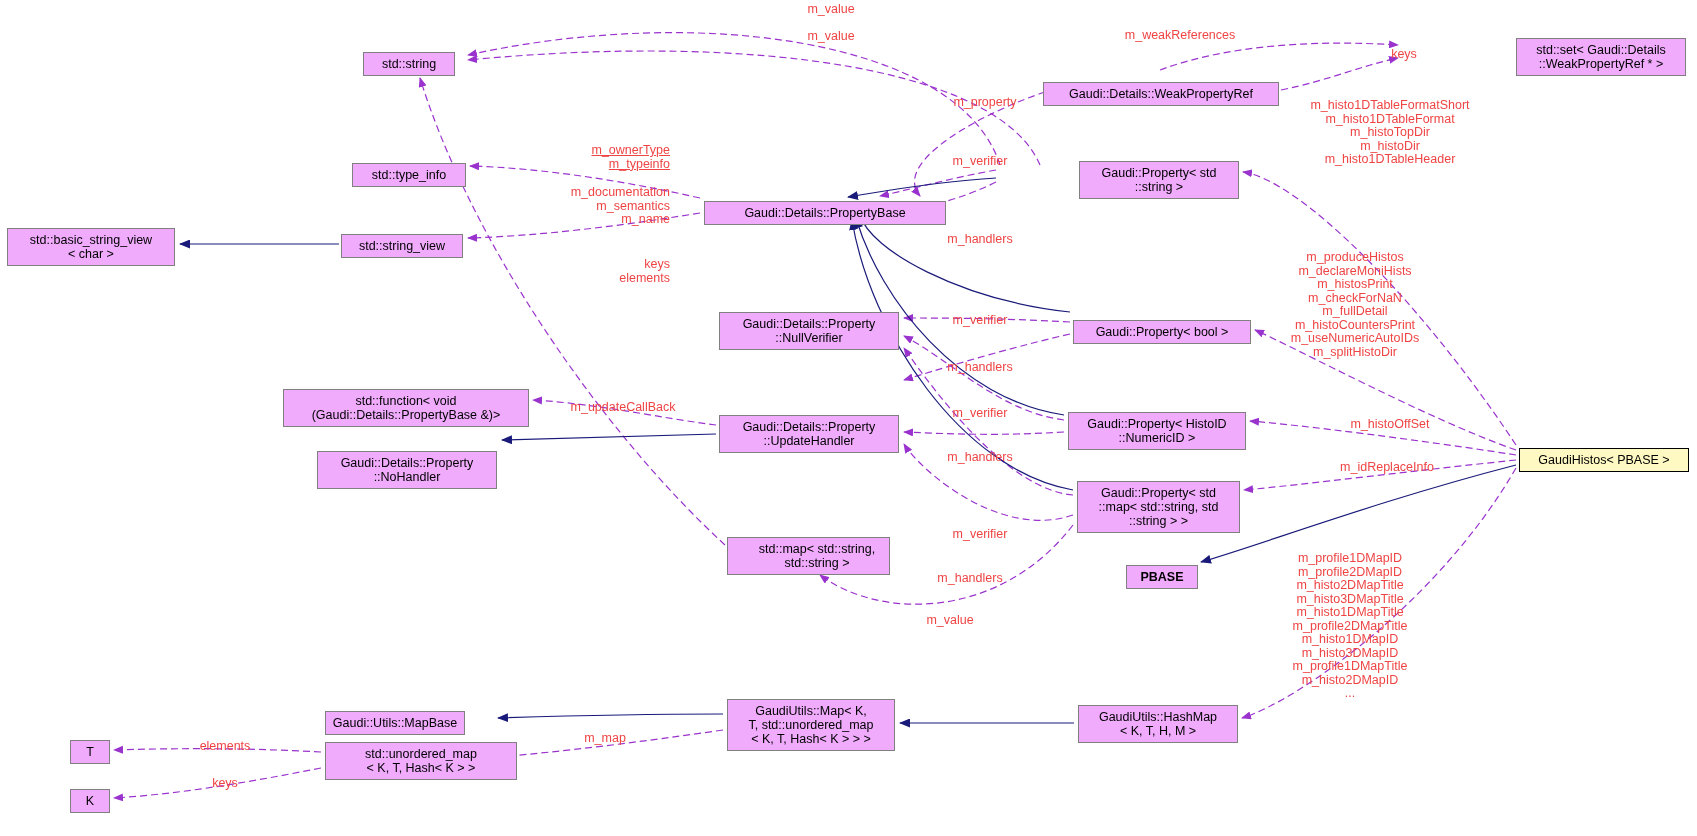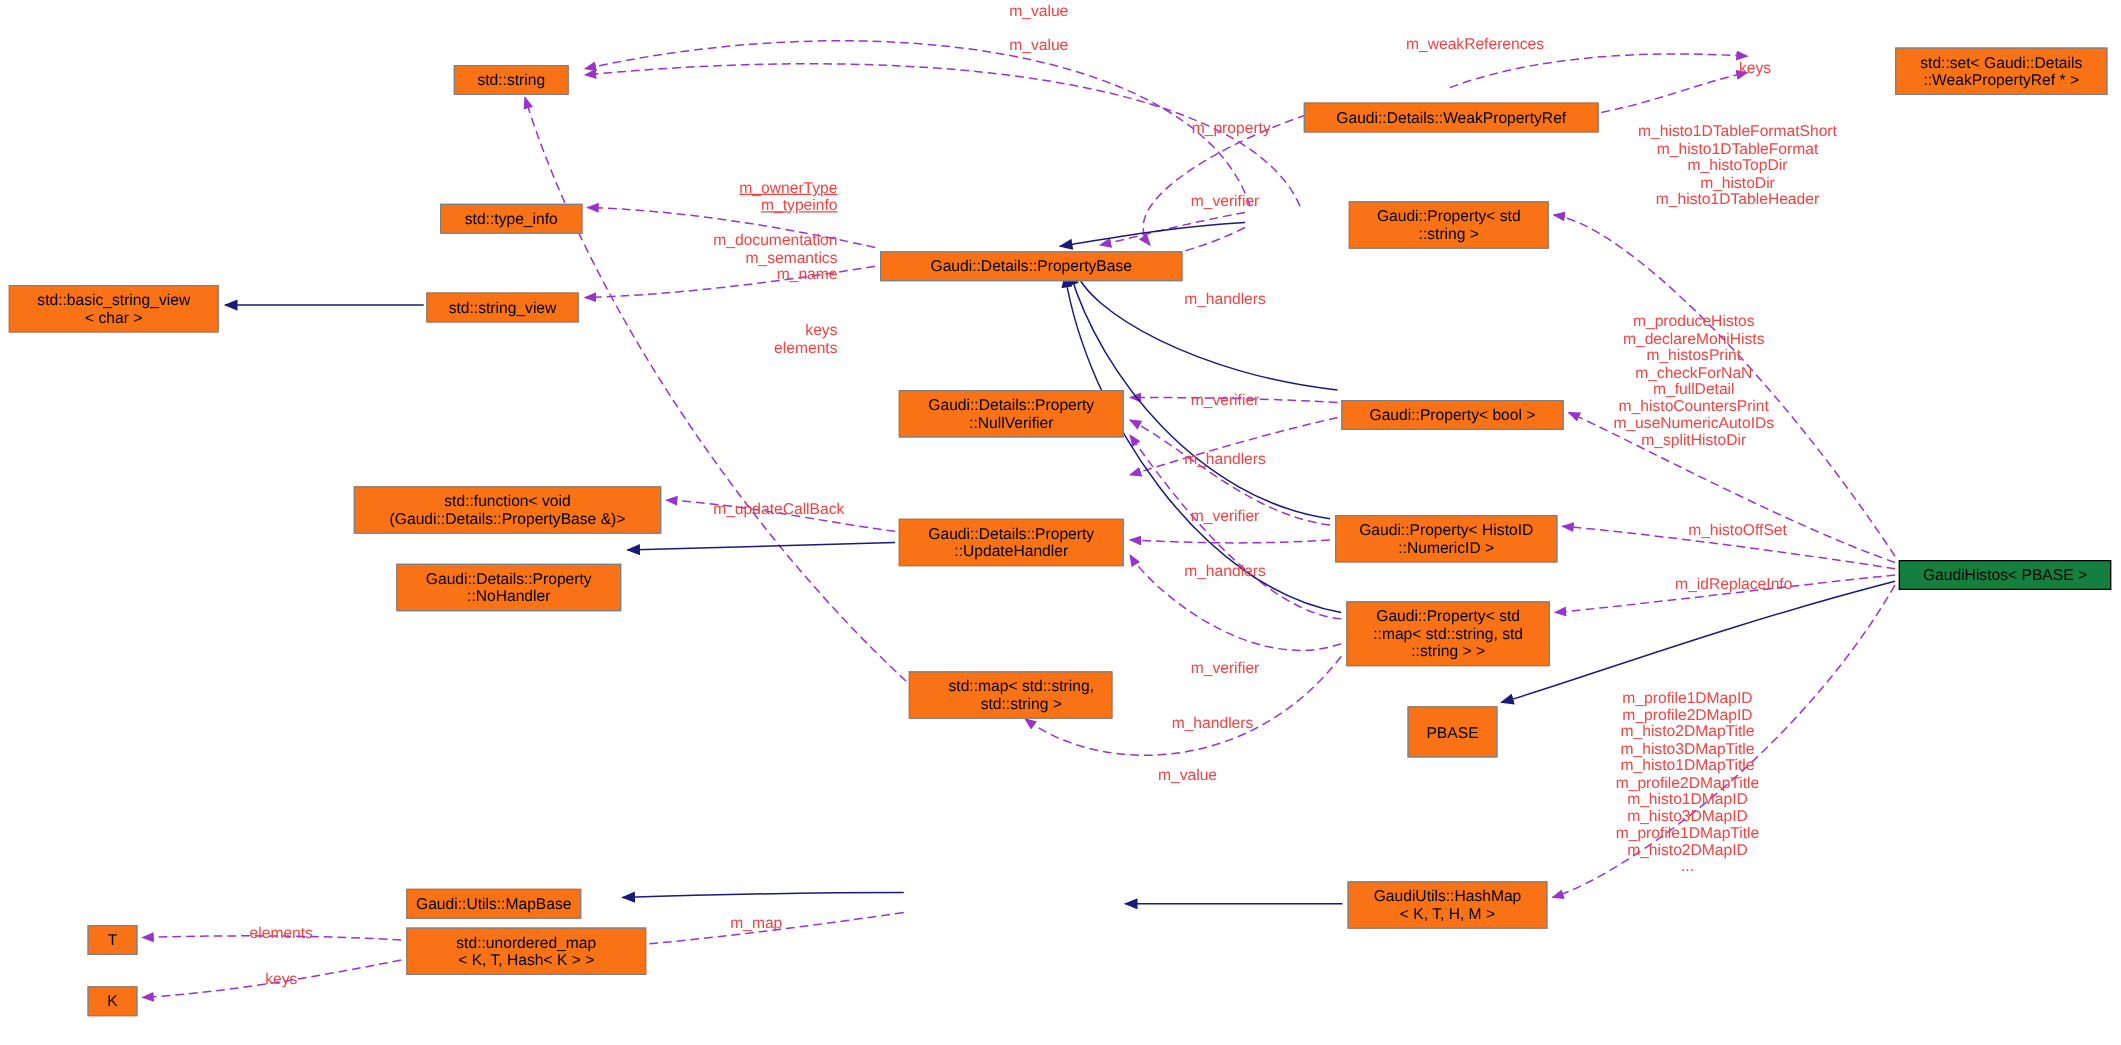--- a/index.html
+++ b/index.html
@@ -32,25 +32,25 @@
     font-size: 12.5px;
     line-height: 14px;
     text-align: center;
     display: flex;
     align-items: center;
     justify-content: center;
     white-space: pre-line;
     padding: 1px 3px;
   }
   .node.gray {
-    background: #15803d;
+    background: #fef9c3;
     border-color: #000000;
   }
   .node.light {
-    background: #f97316;
+    background: #f0abfc;
     border-color: #808080;
     color: #000000;
   }
   .edgelabel {
     position: absolute;
     font-size: 12.5px;
     line-height: 13.5px;
     color: #ef4444;
     white-space: pre-line;
     text-align: center;
@@ -171,22 +171,25 @@
   <div class="node light" style="left:1068px;top:412px;width:178px;height:38px;">Gaudi::Property&lt; HistoID
 ::NumericID &gt;</div>
   <div class="node light" style="left:317px;top:451px;width:180px;height:38px;">Gaudi::Details::Property
 ::NoHandler</div>
   <div class="node gray" style="left:1519px;top:448px;width:170px;height:24px;">GaudiHistos&lt; PBASE &gt;</div>
   <div class="node light" style="left:1077px;top:481px;width:163px;height:52px;">Gaudi::Property&lt; std
 ::map&lt; std::string, std
 ::string &gt; &gt;</div>
   <div class="node light" style="left:727px;top:537px;width:163px;height:38px;padding-left:20px;">std::map&lt; std::string,
 std::string &gt;</div>
-  <div class="node light" style="left:1126px;top:565px;width:72px;height:41px;">PBASE</div>
+  <div class="node light" style="left:1126px;top:565px;width:72px;height:24px;font-weight:bold;">PBASE</div>
   <div class="node light" style="left:325px;top:711px;width:140px;height:24px;">Gaudi::Utils::MapBase</div>
+  <div class="node light" style="left:727px;top:699px;width:168px;height:52px;">GaudiUtils::Map&lt; K,
+T, std::unordered_map
+&lt; K, T, Hash&lt; K &gt; &gt; &gt;</div>
   <div class="node light" style="left:1078px;top:705px;width:160px;height:38px;">GaudiUtils::HashMap
 &lt; K, T, H, M &gt;</div>
   <div class="node light" style="left:70px;top:740px;width:40px;height:24px;">T</div>
   <div class="node light" style="left:325px;top:742px;width:192px;height:38px;">std::unordered_map
 &lt; K, T, Hash&lt; K &gt; &gt;</div>
   <div class="node light" style="left:70px;top:789px;width:40px;height:24px;">K</div>
 
   <div class="edgelabel" style="left:786px;top:3px;width:90px;">m_value</div>
   <div class="edgelabel" style="left:1100px;top:29px;width:160px;">m_weakReferences</div>
   <div class="edgelabel" style="left:786px;top:30px;width:90px;">m_value</div>

